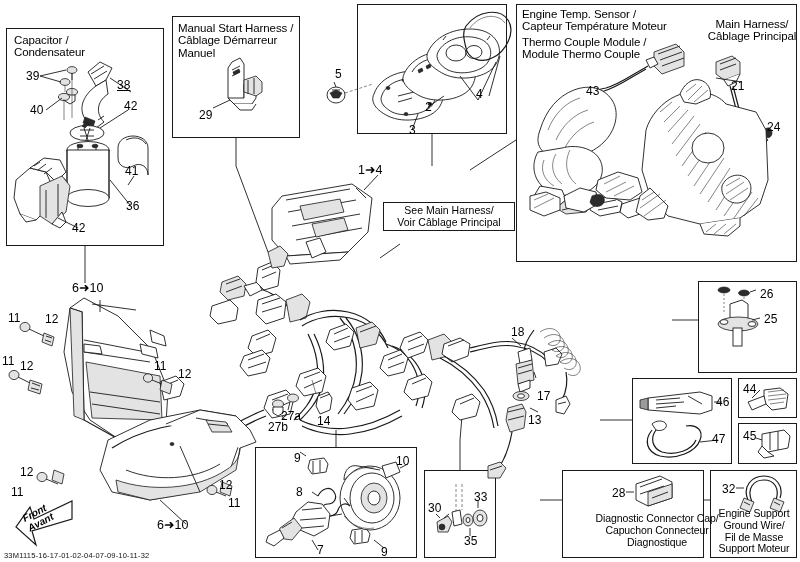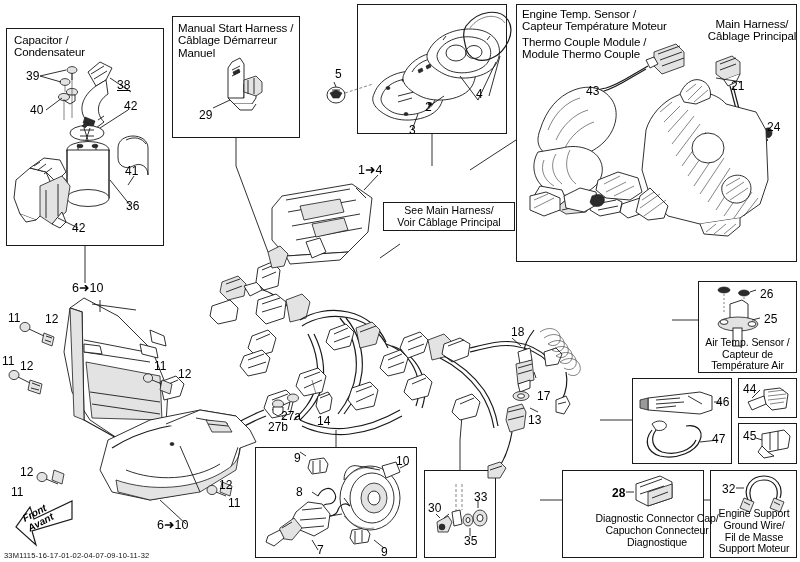--- a/index.html
+++ b/index.html
@@ -574,23 +574,20 @@
 
   <div class="boxlabel" style="left:522px;top:8px;width:190px;">Engine Temp. Sensor /
 Capteur Température Moteur</div>
 
   <div class="boxlabel" style="left:522px;top:36px;width:190px;">Thermo Couple Module /
 Module Thermo Couple</div>
 
   <div class="boxlabel" style="left:706px;top:18px;width:92px;text-align:center;">Main Harness/
 Câblage Principal</div>
 
-  <div class="boxlabel" style="left:700px;top:337px;width:95px;text-align:center;font-size:10.5px;line-height:11.5px;">Air Temp. Sensor /
-Capteur de
-Température Air</div>
 
   <div class="boxlabel" style="left:564px;top:512px;width:138px;text-align:center;font-size:10.5px;line-height:12px;padding-left:24px;">Diagnostic Connector Cap/
 Capuchon Connecteur
 Diagnostique</div>
 
   <div class="boxlabel" style="left:712px;top:508px;width:84px;text-align:center;font-size:10.5px;line-height:11.8px;">Engine Support
 Ground Wire/
 Fil de Masse
 Support Moteur</div>
 
@@ -651,21 +648,21 @@
   <div class="num" style="left:294px;top:452px;">9</div>
   <div class="num" style="left:396px;top:455px;">10</div>
   <div class="num" style="left:296px;top:486px;">8</div>
   <div class="num" style="left:317px;top:544px;">7</div>
   <div class="num" style="left:381px;top:546px;">9</div>
 
   <div class="num" style="left:428px;top:502px;">30</div>
   <div class="num" style="left:474px;top:491px;">33</div>
   <div class="num" style="left:464px;top:535px;">35</div>
 
-  <div class="num" style="left:612px;top:487px;font-weight:bold;">28</div>
+  <div class="num" style="left:612px;top:487px;">28</div>
   <div class="num" style="left:722px;top:483px;">32</div>
 
   <div class="frontarrow" style="left:12px;top:497px;">
     <svg viewBox="0 0 64 54" style="width:64px;height:54px;">
       <path d="M60 4 L60 22 L20 34 L24 48 L4 30 L18 10 L22 22 Z" fill="#ffffff" stroke="#1a1a1a" stroke-width="1.2"></path>
     </svg>
     <div class="txt">Front
 Avant</div>
   </div>
 

